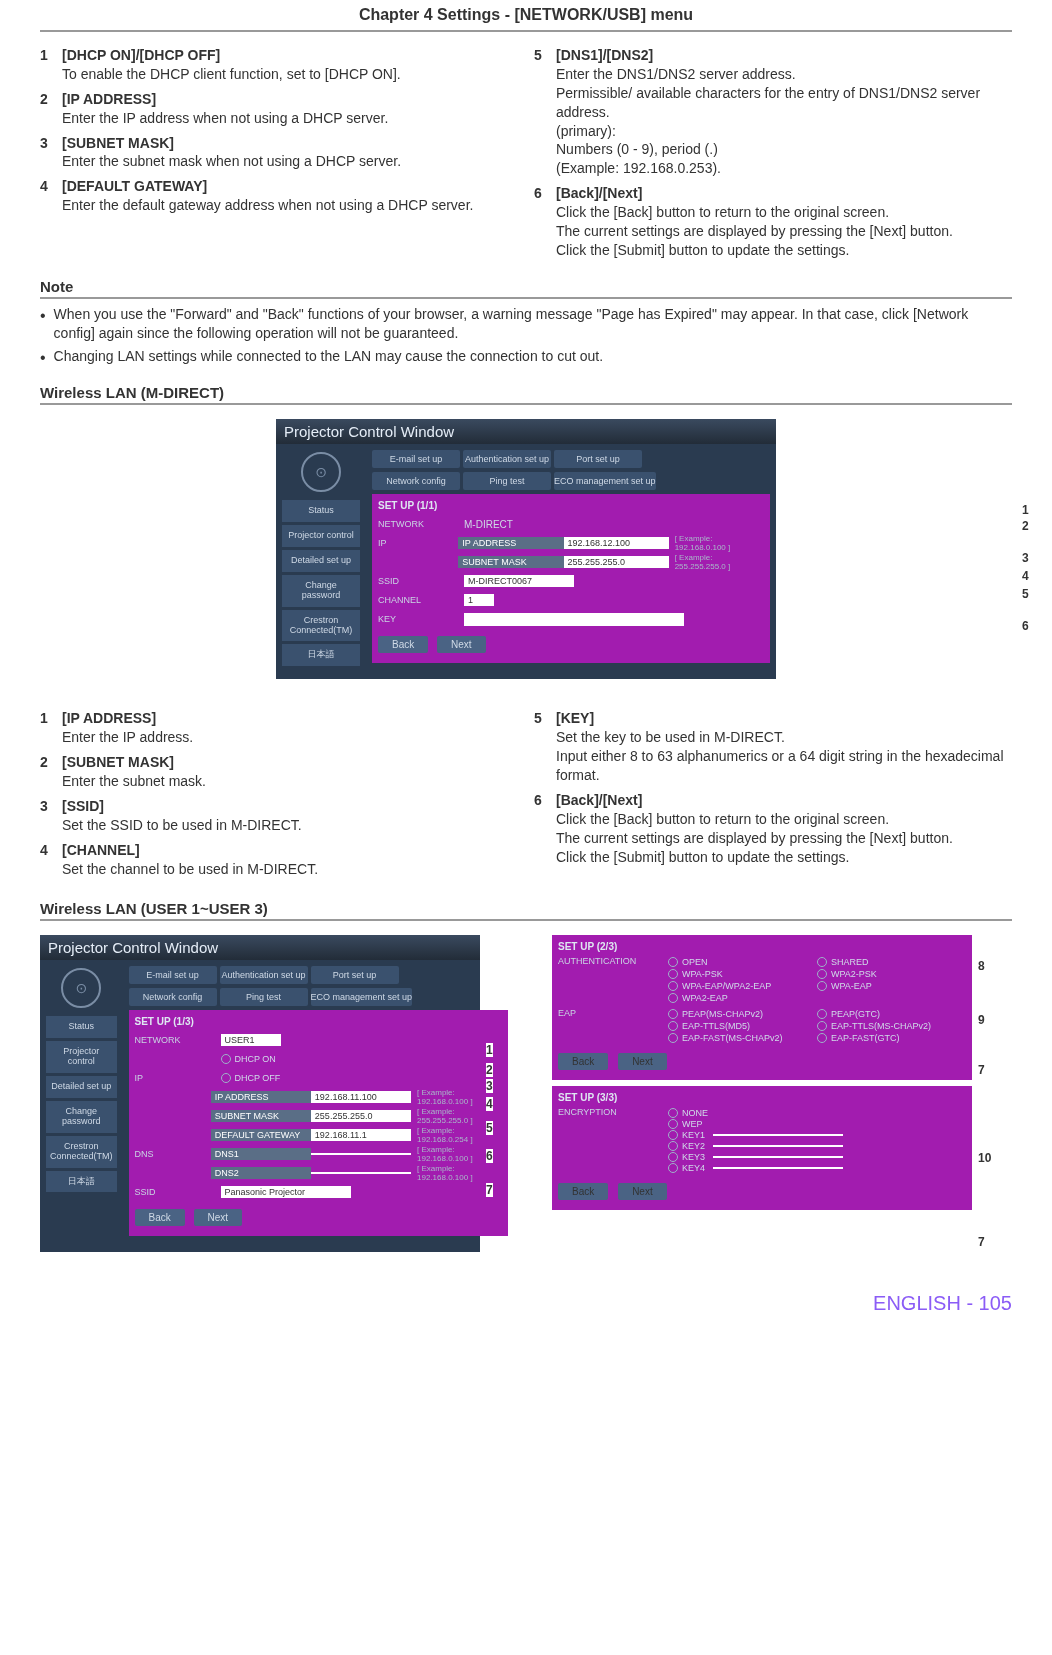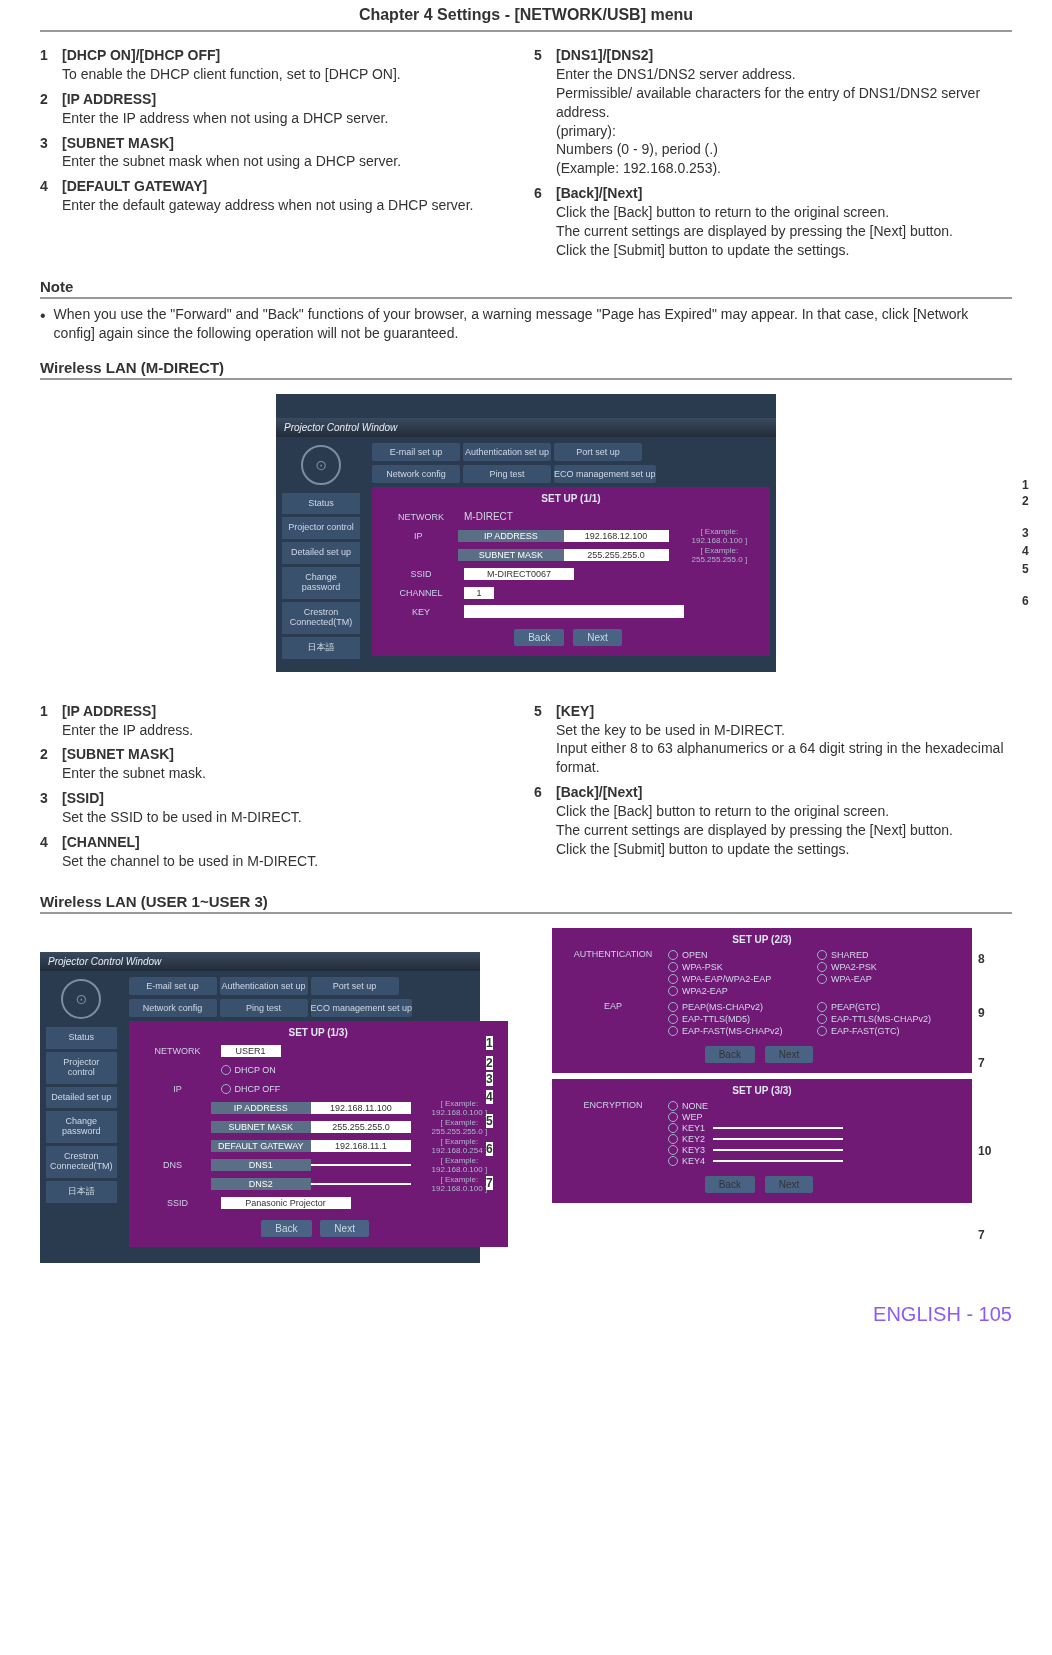--- a/index.html
+++ b/index.html
@@ -52,24 +52,22 @@
   .win {
     background:#2a3b50;
     color:#cfd9e6;
     font-size:10px;
     width:500px;
     padding-bottom:10px;
   }
   .win-title {
     background:linear-gradient(#3a4a5f,#222c38);
     padding:4px 8px;
-    font-style:italic;
-    font-size:10px;
+    font-size:15px;
     color:#e5edf7;
-    margin-top:24px;
   }
   .win-body { display:flex; }
   .side { width:90px; padding:0; }
   .side .logo { width:40px;height:40px;border:2px solid #7a8da5;border-radius:50%;margin:8px auto;display:flex;align-items:center;justify-content:center;color:#7a8da5;font-size:14px; }
   .side-btn {
     background:#3a516e;
     margin:3px 6px;
     padding:6px 4px;
     text-align:center;
     font-size:9px;
@@ -78,21 +76,21 @@
   }
   .tabrow { display:flex; gap:3px; padding:6px 6px 4px 6px; flex-wrap:wrap;}
   .tab {
     background:#3a516e;
     padding:4px 0;
     font-size:9px;
     border-radius:2px;
     min-width:88px;
     text-align:center;
   }
-  .panel { background:#701a75; margin:0 6px 6px 6px; padding:6px 6px 10px 6px;text-align:center; }
+  .panel { background:#a21caf; margin:0 6px 6px 6px; padding:6px 6px 10px 6px; }
   .panel-title { font-size:10px; font-weight:bold; color:#dfe7f2; margin-bottom:4px;}
   .row { display:flex; align-items:center; min-height:18px; margin:1px 0; }
   .row .lbl { width:86px; color:#c9d4e3; font-size:9px;}
   .row .field {
     background:#5a6e86; color:#fff; font-size:9px; padding:1px 4px; width:112px; display:inline-block;
   }
   .row .field.inp { background:#fff; color:#333; }
   .row .hint { color:#a9b7c9; font-size:8px; margin-left:6px; }
   .btnrow { margin-top:8px; }
   .pbtn { display:inline-block; background:#4a6384; padding:3px 14px; font-size:10px; border-radius:2px; margin-right:6px;}
@@ -178,20 +176,23 @@
         </li>
       </ol>
     </div>
 </div>
 
 <div class="note-head">Note</div>
 <ul class="bullets" id="notesUL">
     <li>
       <span>When you use the "Forward" and "Back" functions of your browser, a warning message "Page has Expired" may appear. In that case, click [Network config] again since the following operation will not be guaranteed.</span>
     </li>
+    <li>
+      <span>Changing LAN settings while connected to the LAN may cause the connection to cut out.</span>
+    </li>
   </ul>
 
 <div class="section-head">Wireless LAN (M-DIRECT)</div>
 
 <div class="win-wrap">
   <div class="win">
     <div class="win-title">Projector Control Window</div>
     <div class="win-body">
       <div class="side">
         <div class="logo">⊙</div>

